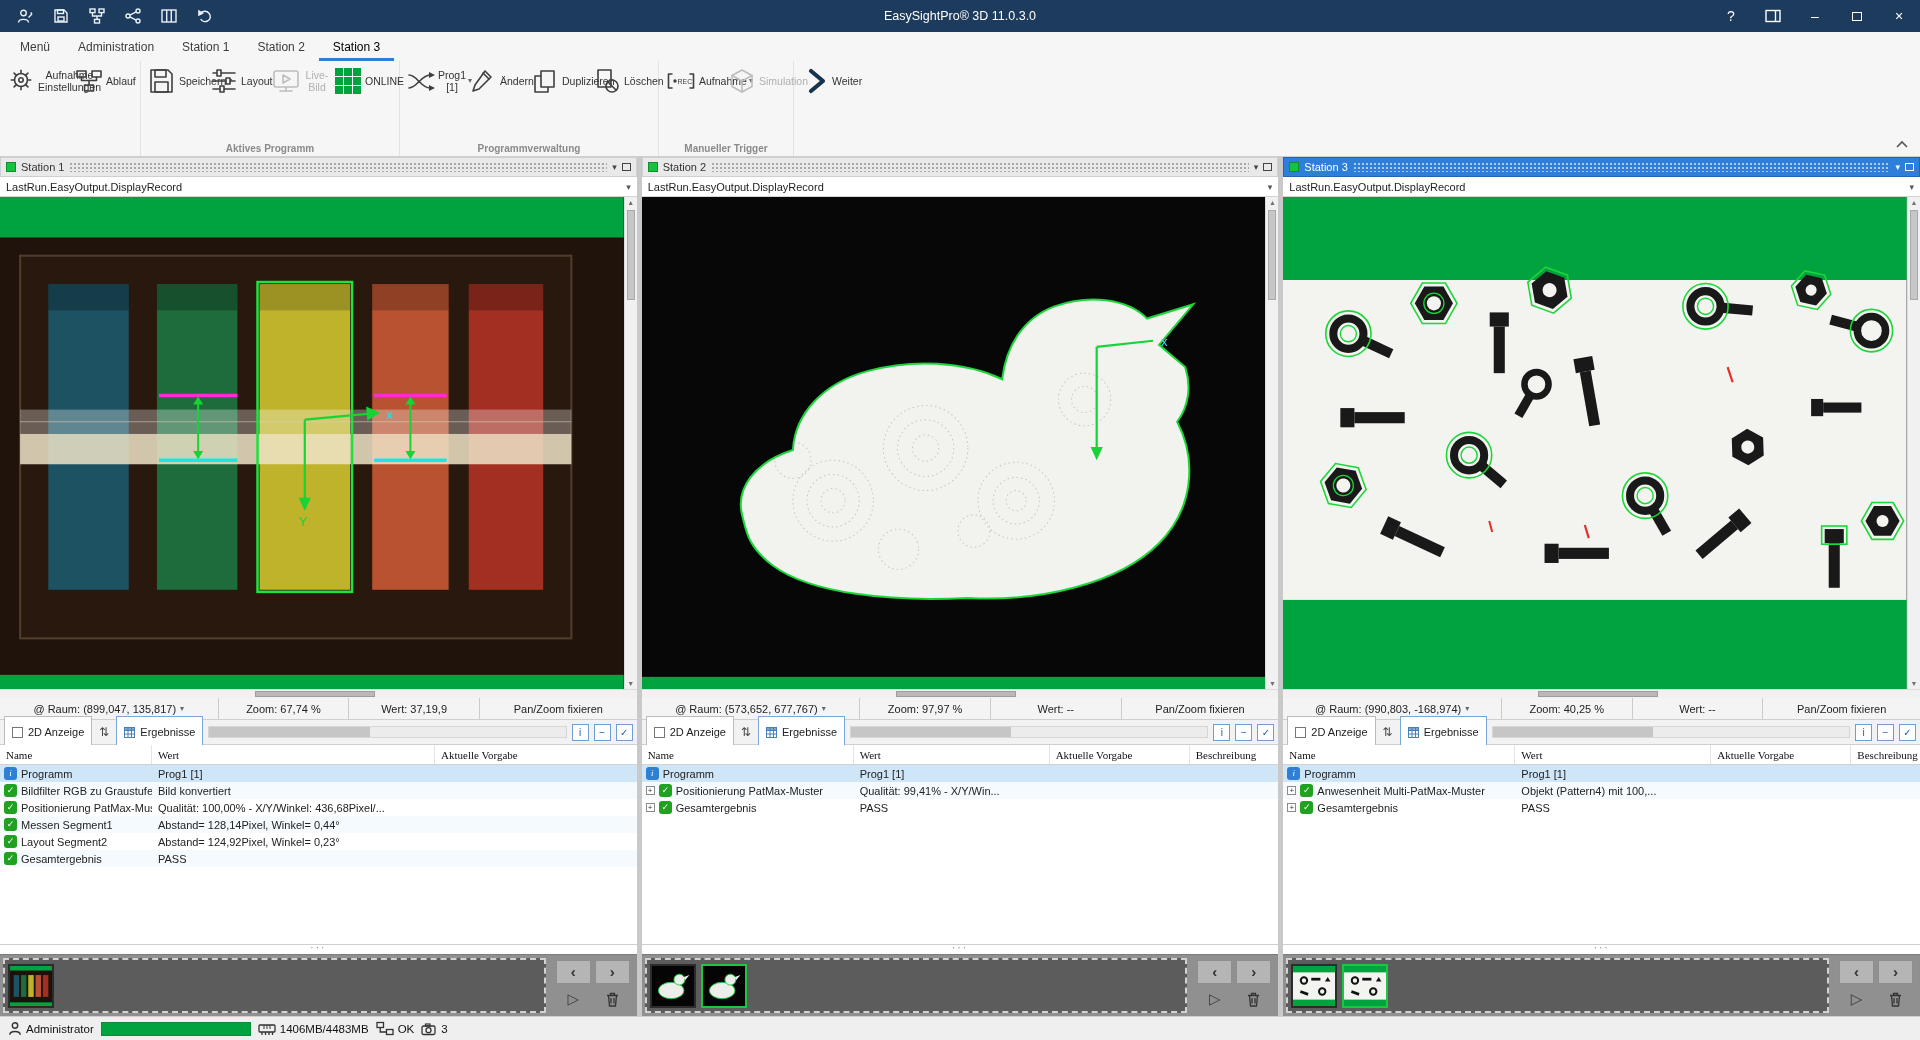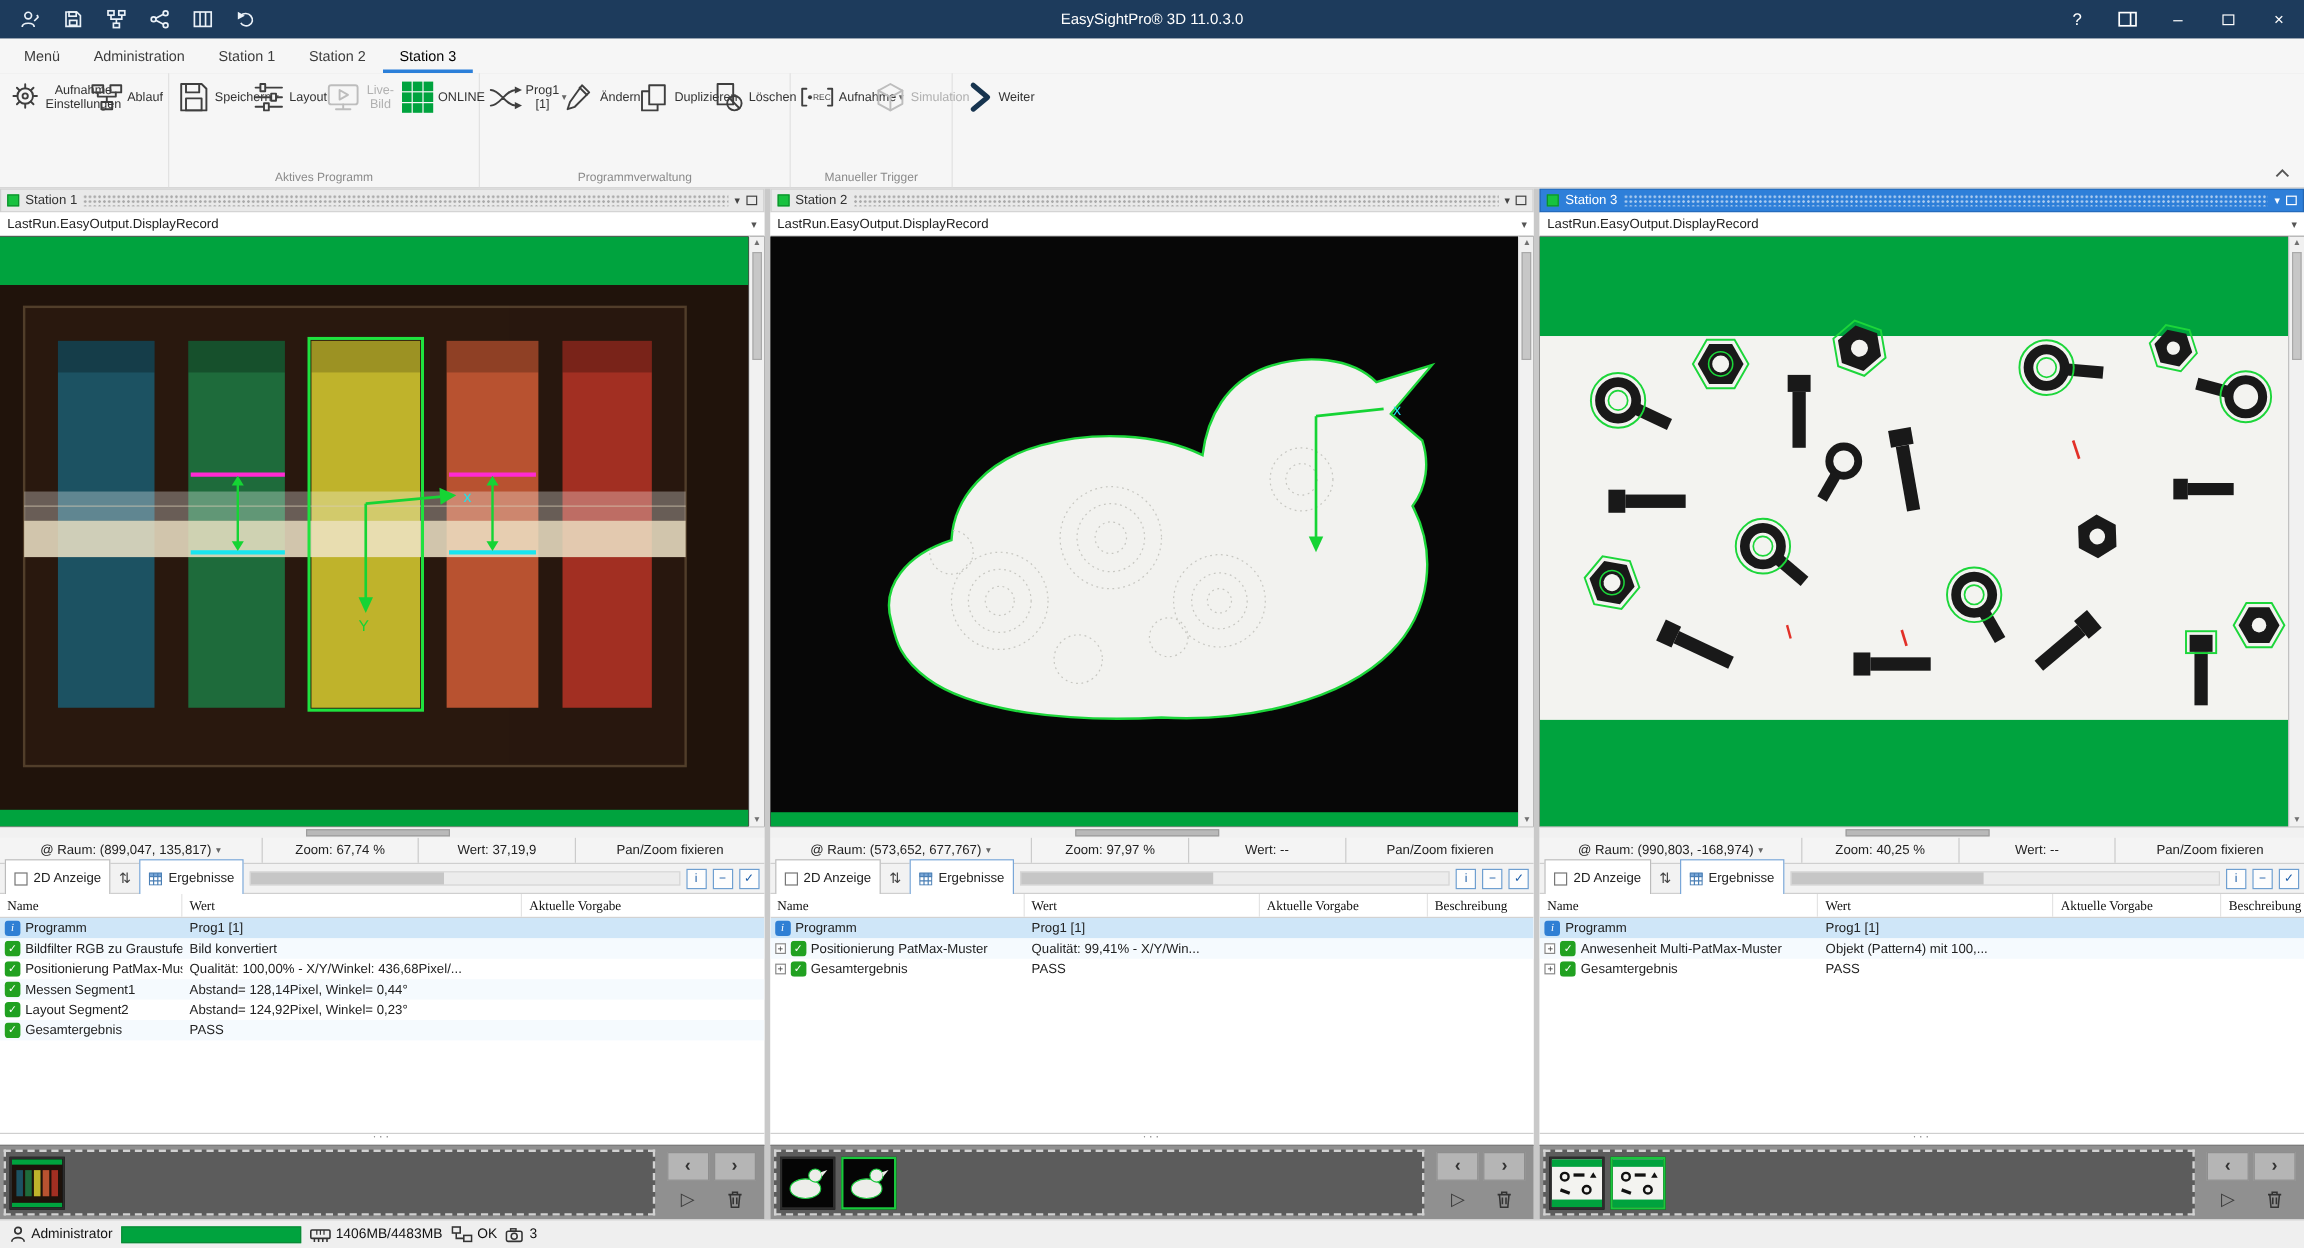--- a/index.html
+++ b/index.html
@@ -17,21 +17,21 @@
   .maxbox { width:10px; height:9px; border:1.5px solid #fff; display:inline-block; }
 
   
   .menubar { height:29px; background:#f6f6f6; display:flex; align-items:stretch; padding-left:6px; flex:none; }
   .mtab { padding:0 14px; display:flex; align-items:center; font-size:12px; color:#3c3c3c; cursor:pointer; }
   .mtab.active { color:#000; box-shadow:inset 0 -3px 0 #2b7fd9; }
 
   
   .ribbon { height:96px; background:#f6f6f6; border-bottom:1px solid #cfcfcf; display:flex; align-items:stretch; position:relative; flex:none; }
   .rgroup { position:relative; display:flex; align-items:flex-start; gap:2px; padding:3px 6px 16px; border-right:1px solid #e2e2e2; }
-  .rglabel { position:absolute; left:0; right:0; bottom:2px; text-align:center; font-size:10px; color:#8a8a8a; white-space:nowrap; }
+  .rglabel { position:absolute; left:0; right:0; bottom:2px; text-align:center; font-size:10px; color:#8a8a8a; white-space:nowrap;font-weight:bold; }
   .ritem { width:60px; display:flex; flex-direction:row; align-items:center; gap:2px; padding-top:2px; cursor:pointer; background:none; border:none; font-family:inherit; }
   .ritem .ricon { width:32px; height:30px; display:flex; align-items:center; justify-content:center; }
   .ritem .ricon svg { stroke:#3f3f3f; stroke-width:1.6; fill:none; stroke-linejoin:round; stroke-linecap:round; }
   .ritem .rlabel { font-size:10.5px; line-height:1.15; text-align:center; color:#333; }
   .ritem .rcaret { font-size:8px; color:#666; line-height:6px; }
   .ritem.disabled .rlabel { color:#b0b0b0; }
   .ritem.disabled .ricon svg { stroke:#bdbdbd; }
   .collapse-ribbon { position:absolute; right:8px; bottom:4px; width:20px; height:16px; display:flex; align-items:center; justify-content:center; cursor:pointer; }
 
   

